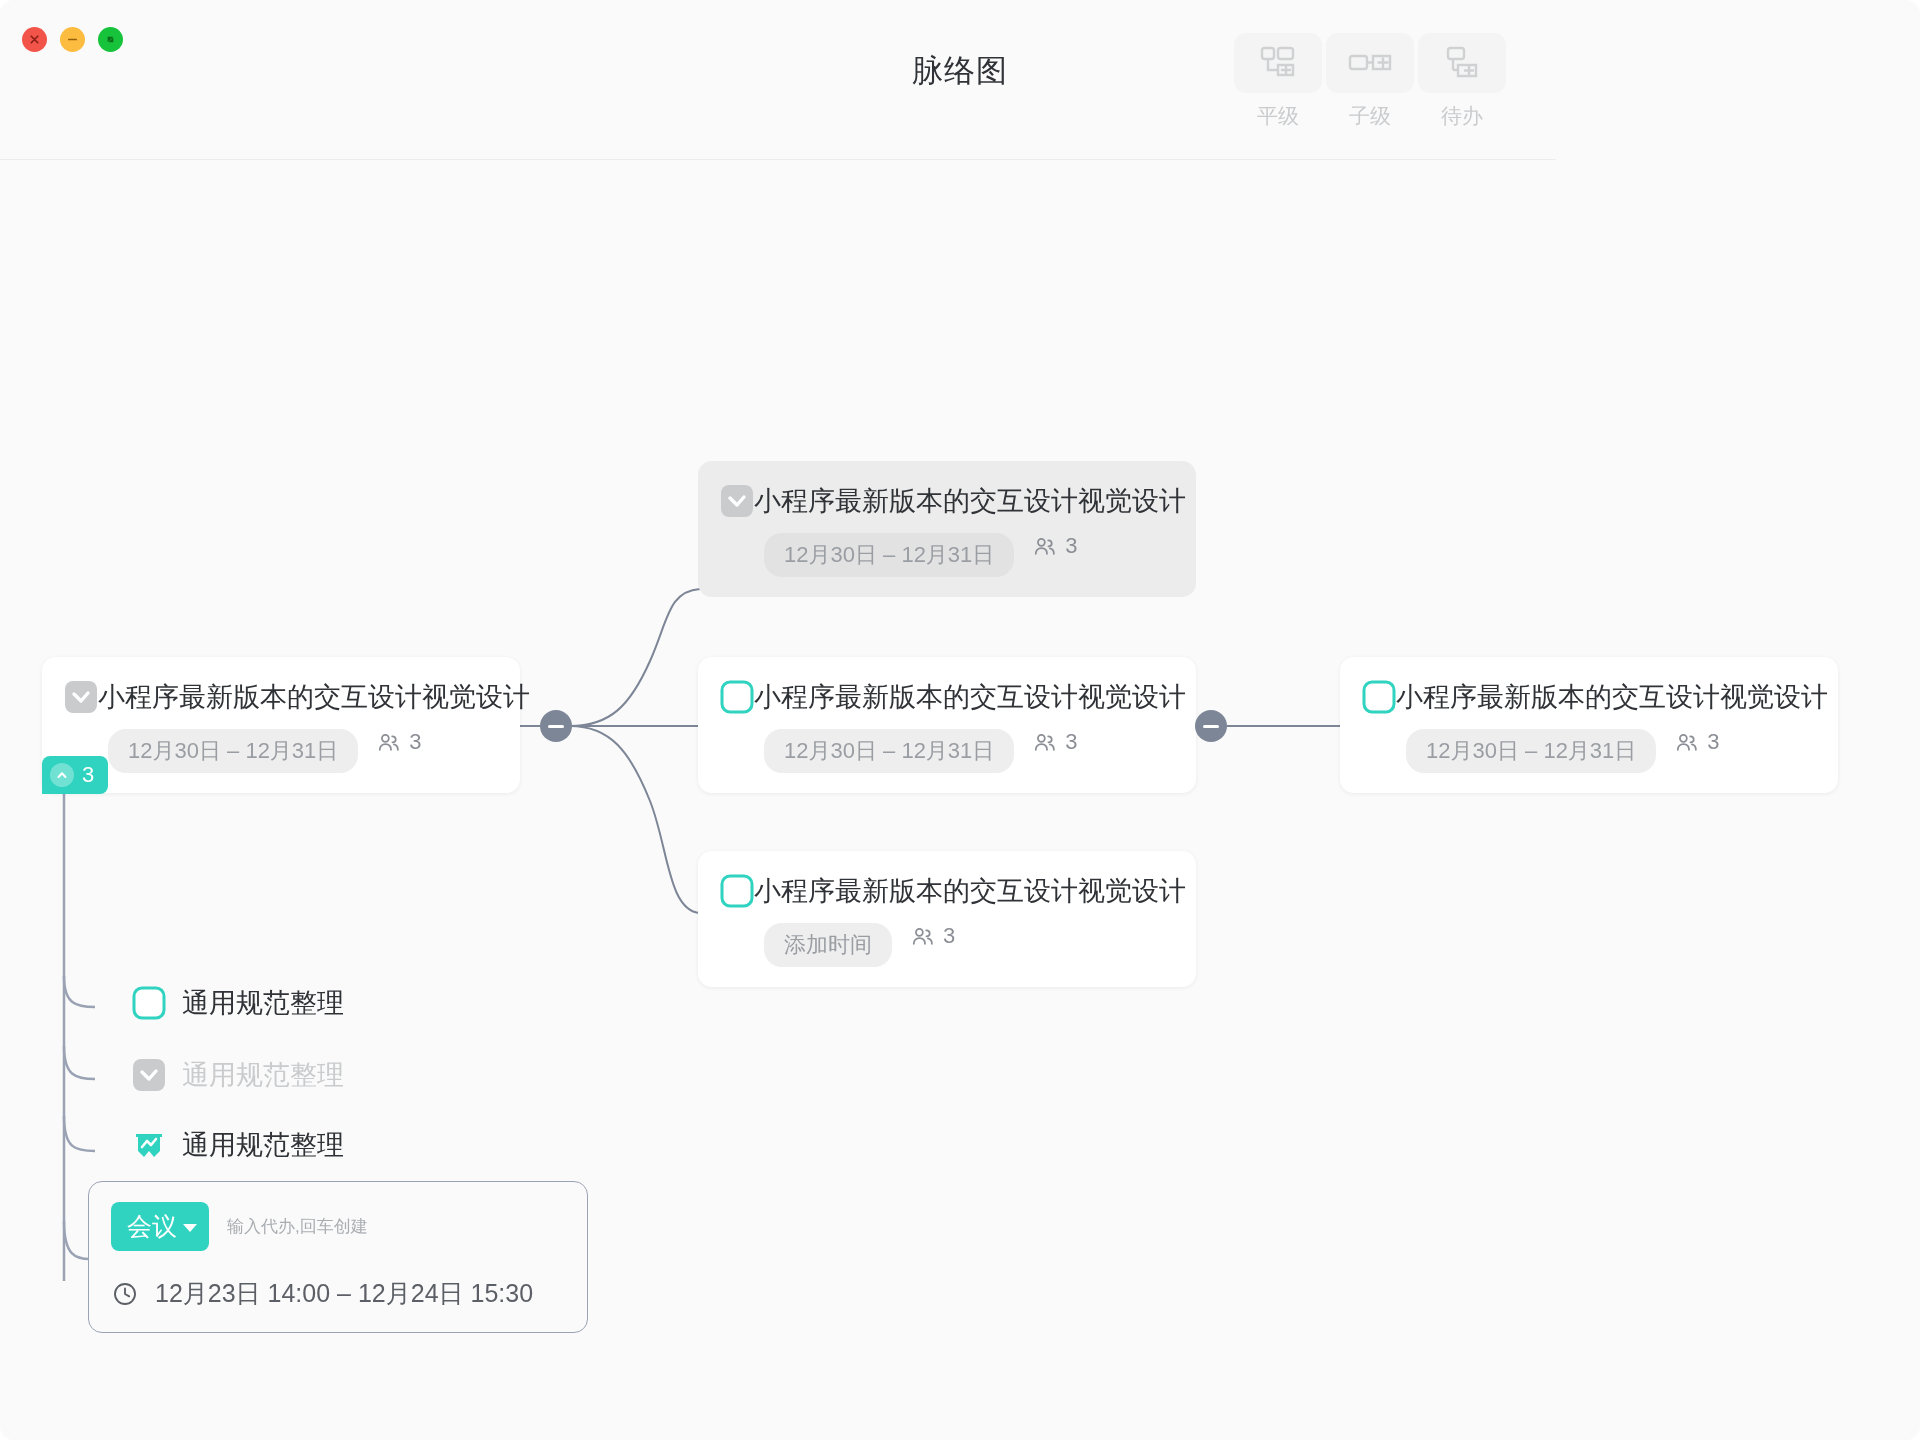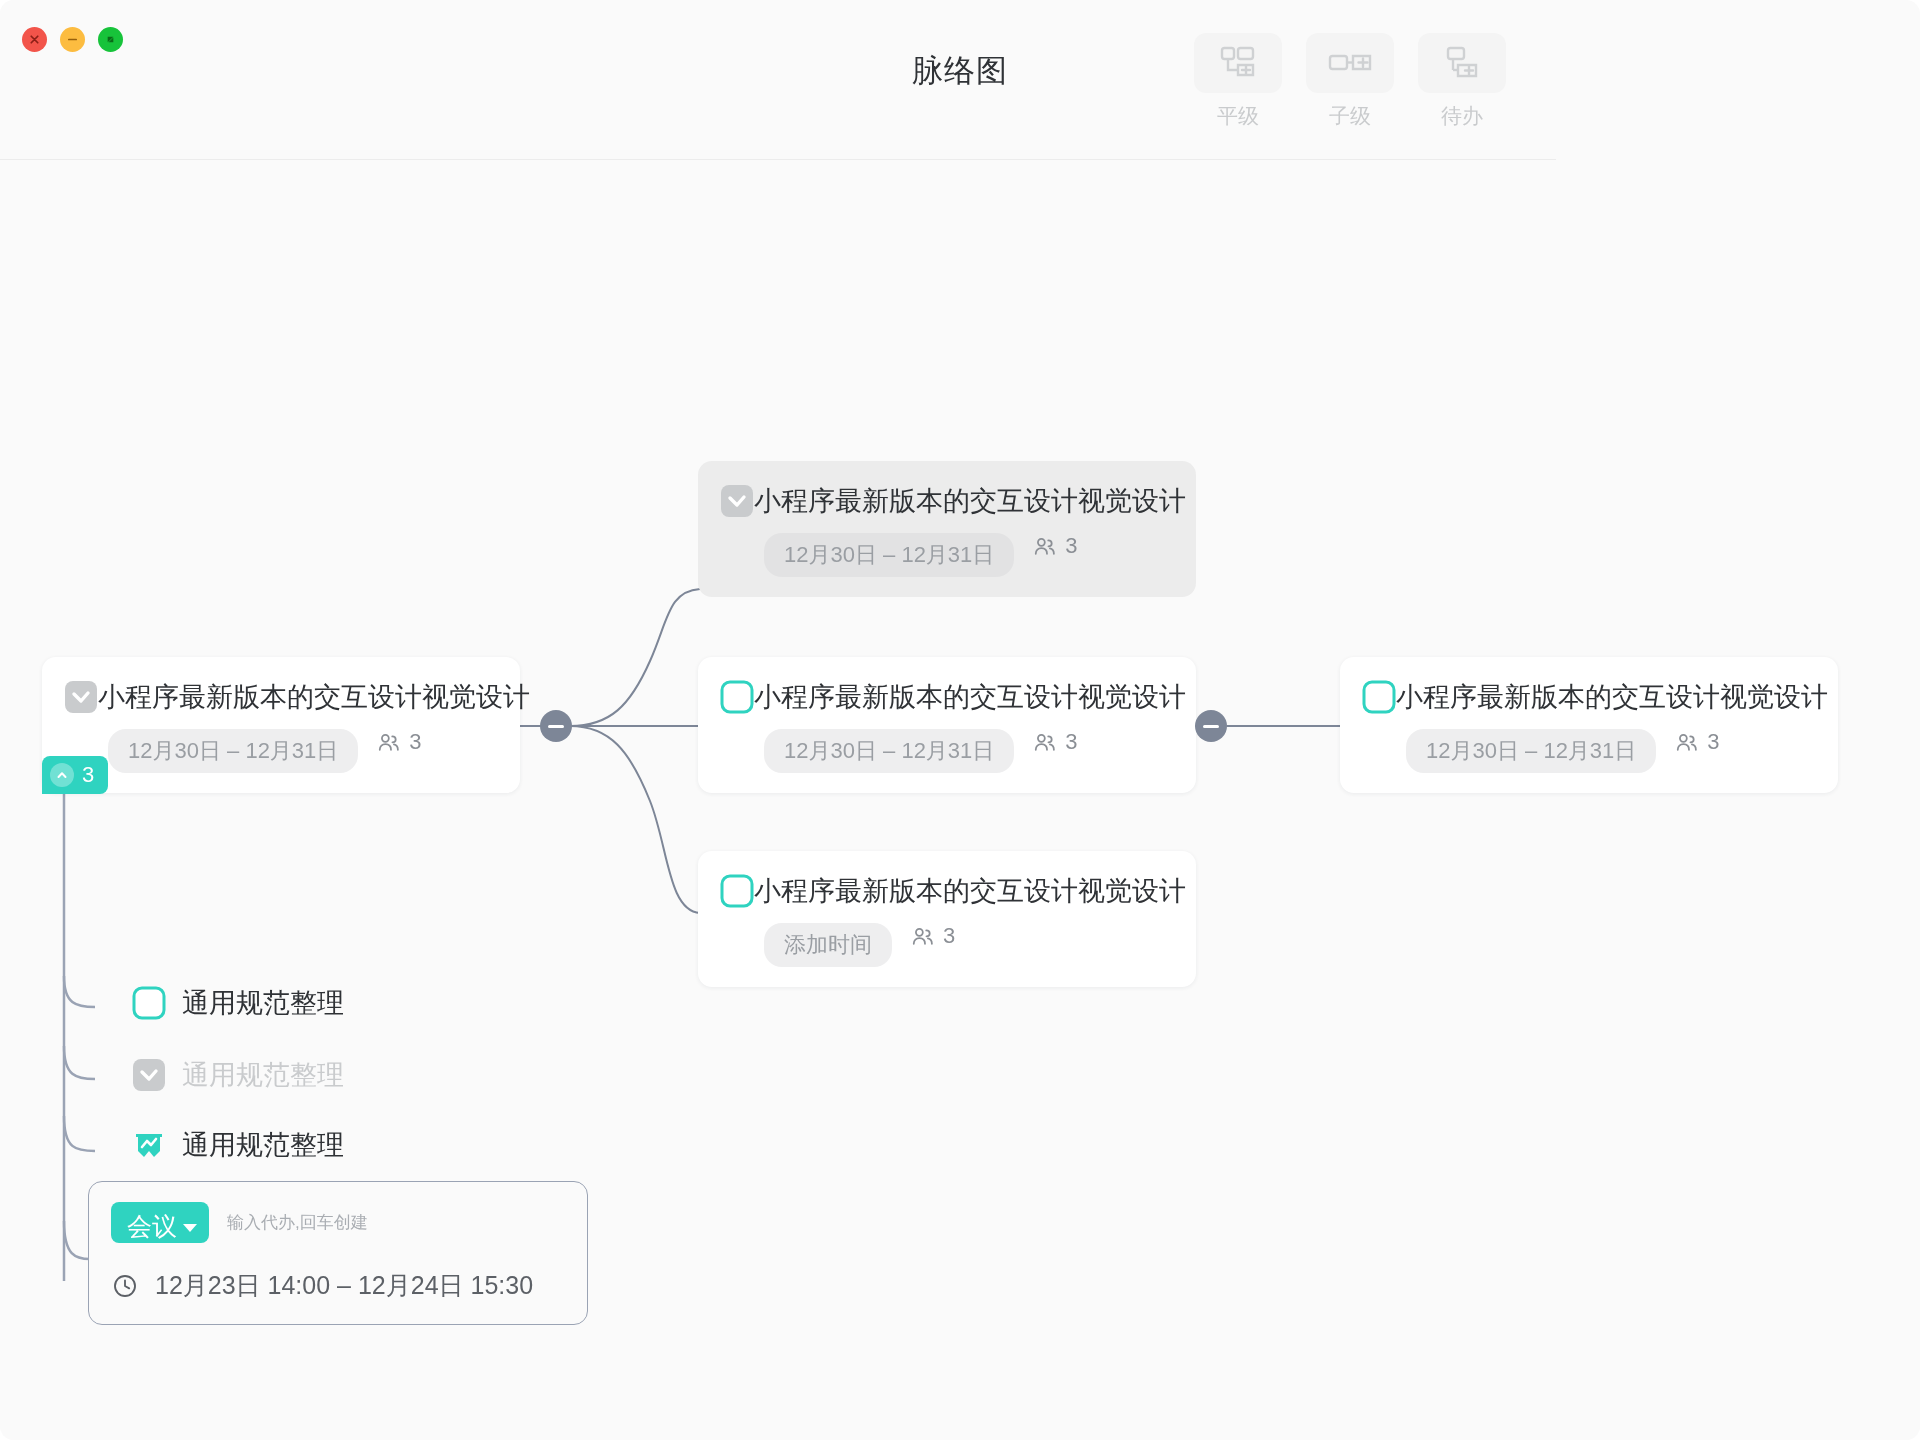--- a/index.html
+++ b/index.html
@@ -40,21 +40,21 @@
   .tl svg { display: block; }
 
   .app-title {
     position: absolute; top: 50px; left: 0; width: 1920px;
     text-align: center;
     font-size: 31px; color: #2f3236; letter-spacing: 1px;
   }
 
   .toolbar {
     position: absolute; top: 33px; right: 48px;
-    display: flex; gap: 20px; align-items: center;
+    display: flex;  align-items: center;
   }
   .tool-btn {
     width: 92px;
     display: flex; flex-direction: column; align-items: center;
     cursor: default;
   }
   .tool-icon-wrap {
     width: 88px; height: 60px;
     background: #f4f4f4;
     border-radius: 12px;
@@ -154,21 +154,21 @@
     width: 500px;
     border: 1px solid #9aa3b4;
     border-radius: 14px;
     background: #fafafa;
     padding: 20px 22px 22px 22px;
   }
   .todo-row1 { display: flex; align-items: center; gap: 18px; }
   .chip {
     background: #2fd3c0; color: #ffffff;
     border-radius: 8px;
-    padding: 8px 12px 0 16px;
+    padding: 8px 12px 8px 16px;
     font-size: 25px;
     display: flex; align-items: center; gap: 6px;
   }
   .chip .caret {
     width: 0; height: 0;
     border-left: 7px solid transparent;
     border-right: 7px solid transparent;
     border-top: 8px solid #ffffff;
     margin-top: 3px;
   }

